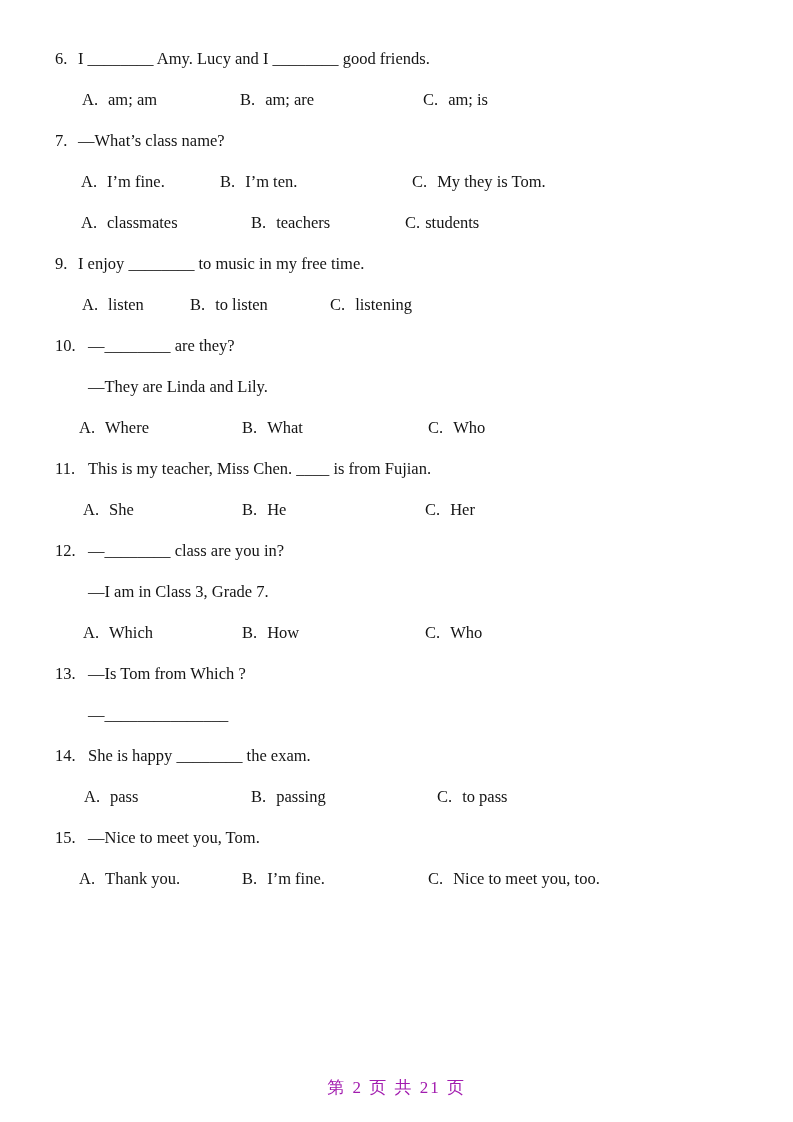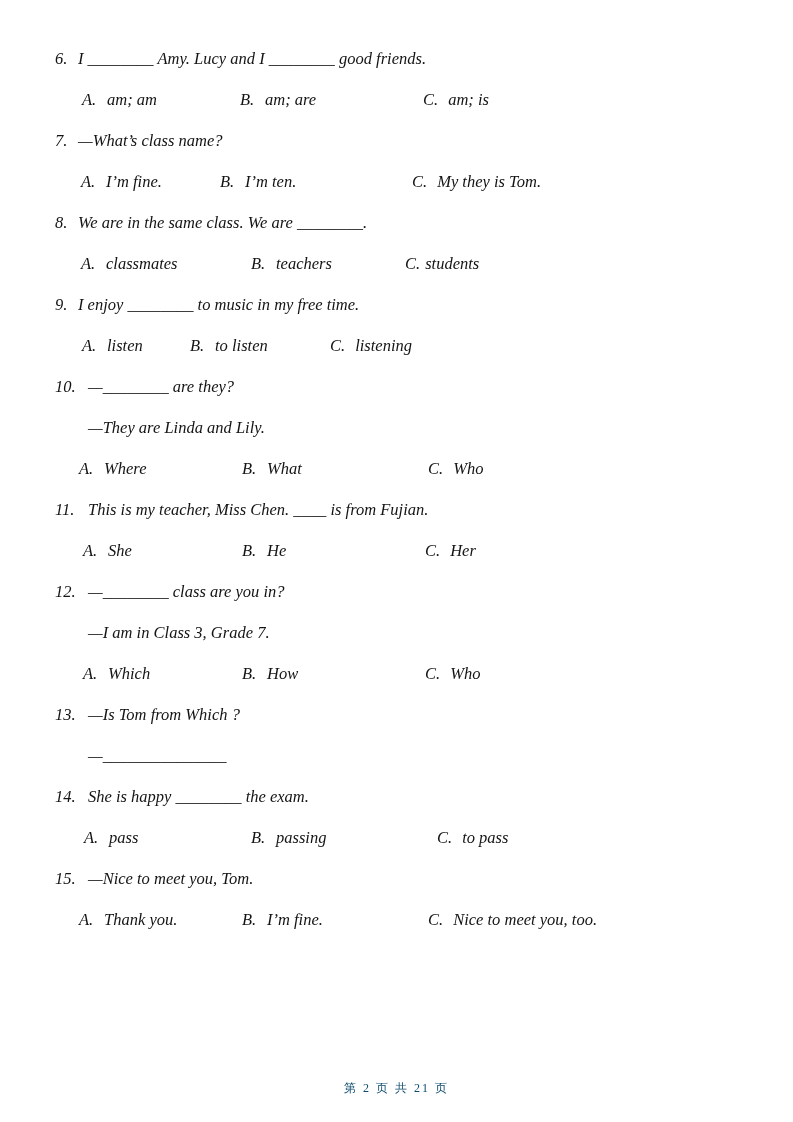--- a/index.html
+++ b/index.html
@@ -16,41 +16,40 @@
     position: absolute;
     top: 38px;
     left: 0;
     right: 0;
   }
   .line {
     height: 41px;
     line-height: 41px;
     position: relative;
     white-space: pre;
-    font-style: italic;
   }
   .stem { padding-left: 55px; }
   .num { display: inline-block; }
   .d1 .num { width: 23px; }
   .d2 .num { width: 33px; }
   .reply { padding-left: 88px; }
   .opts { }
   .opt { position: absolute; top: 0; }
   .opt-label { display: inline-block; min-width: 15px; margin-right: 10px; }
   .footer {
     position: absolute;
     top: 1076px;
     left: 0;
     right: 0;
     height: 24px;
     line-height: 24px;
     text-align: center;
-    font-size: 12px;
+    font-size: 17px;
     letter-spacing: 2px;
-    color: #0c4a6e;
+    color: #a21caf;
   }
 </style>
 </head>
 <body>
 
 <div class="doc">
 
   <div class="q d1">
     <div class="line stem"><span class="num">6.</span><span>I ________ Amy. Lucy and I ________ good friends.</span></div>
     <div class="line opts">
@@ -63,21 +62,20 @@
   <div class="q d1">
     <div class="line stem"><span class="num">7.</span><span>—What’s class name?</span></div>
     <div class="line opts">
       <span class="opt" style="left:81px"><span class="opt-label">A.</span><span>I’m fine.</span></span>
       <span class="opt" style="left:220px"><span class="opt-label">B.</span><span>I’m ten.</span></span>
       <span class="opt" style="left:412px"><span class="opt-label">C.</span><span>My they is Tom.</span></span>
     </div>
   </div>
 
   <div class="q d1">
-    <div class="line stem"><span class="num">8.</span><span>We are in the same class. We are ________.</span></div>
     <div class="line opts">
       <span class="opt" style="left:81px"><span class="opt-label">A.</span><span>classmates</span></span>
       <span class="opt" style="left:251px"><span class="opt-label">B.</span><span>teachers</span></span>
       <span class="opt" style="left:405px"><span class="opt-label" style="margin-right:5px">C.</span><span>students</span></span>
     </div>
   </div>
 
   <div class="q d1">
     <div class="line stem"><span class="num">9.</span><span>I enjoy ________ to music in my free time.</span></div>
     <div class="line opts">

